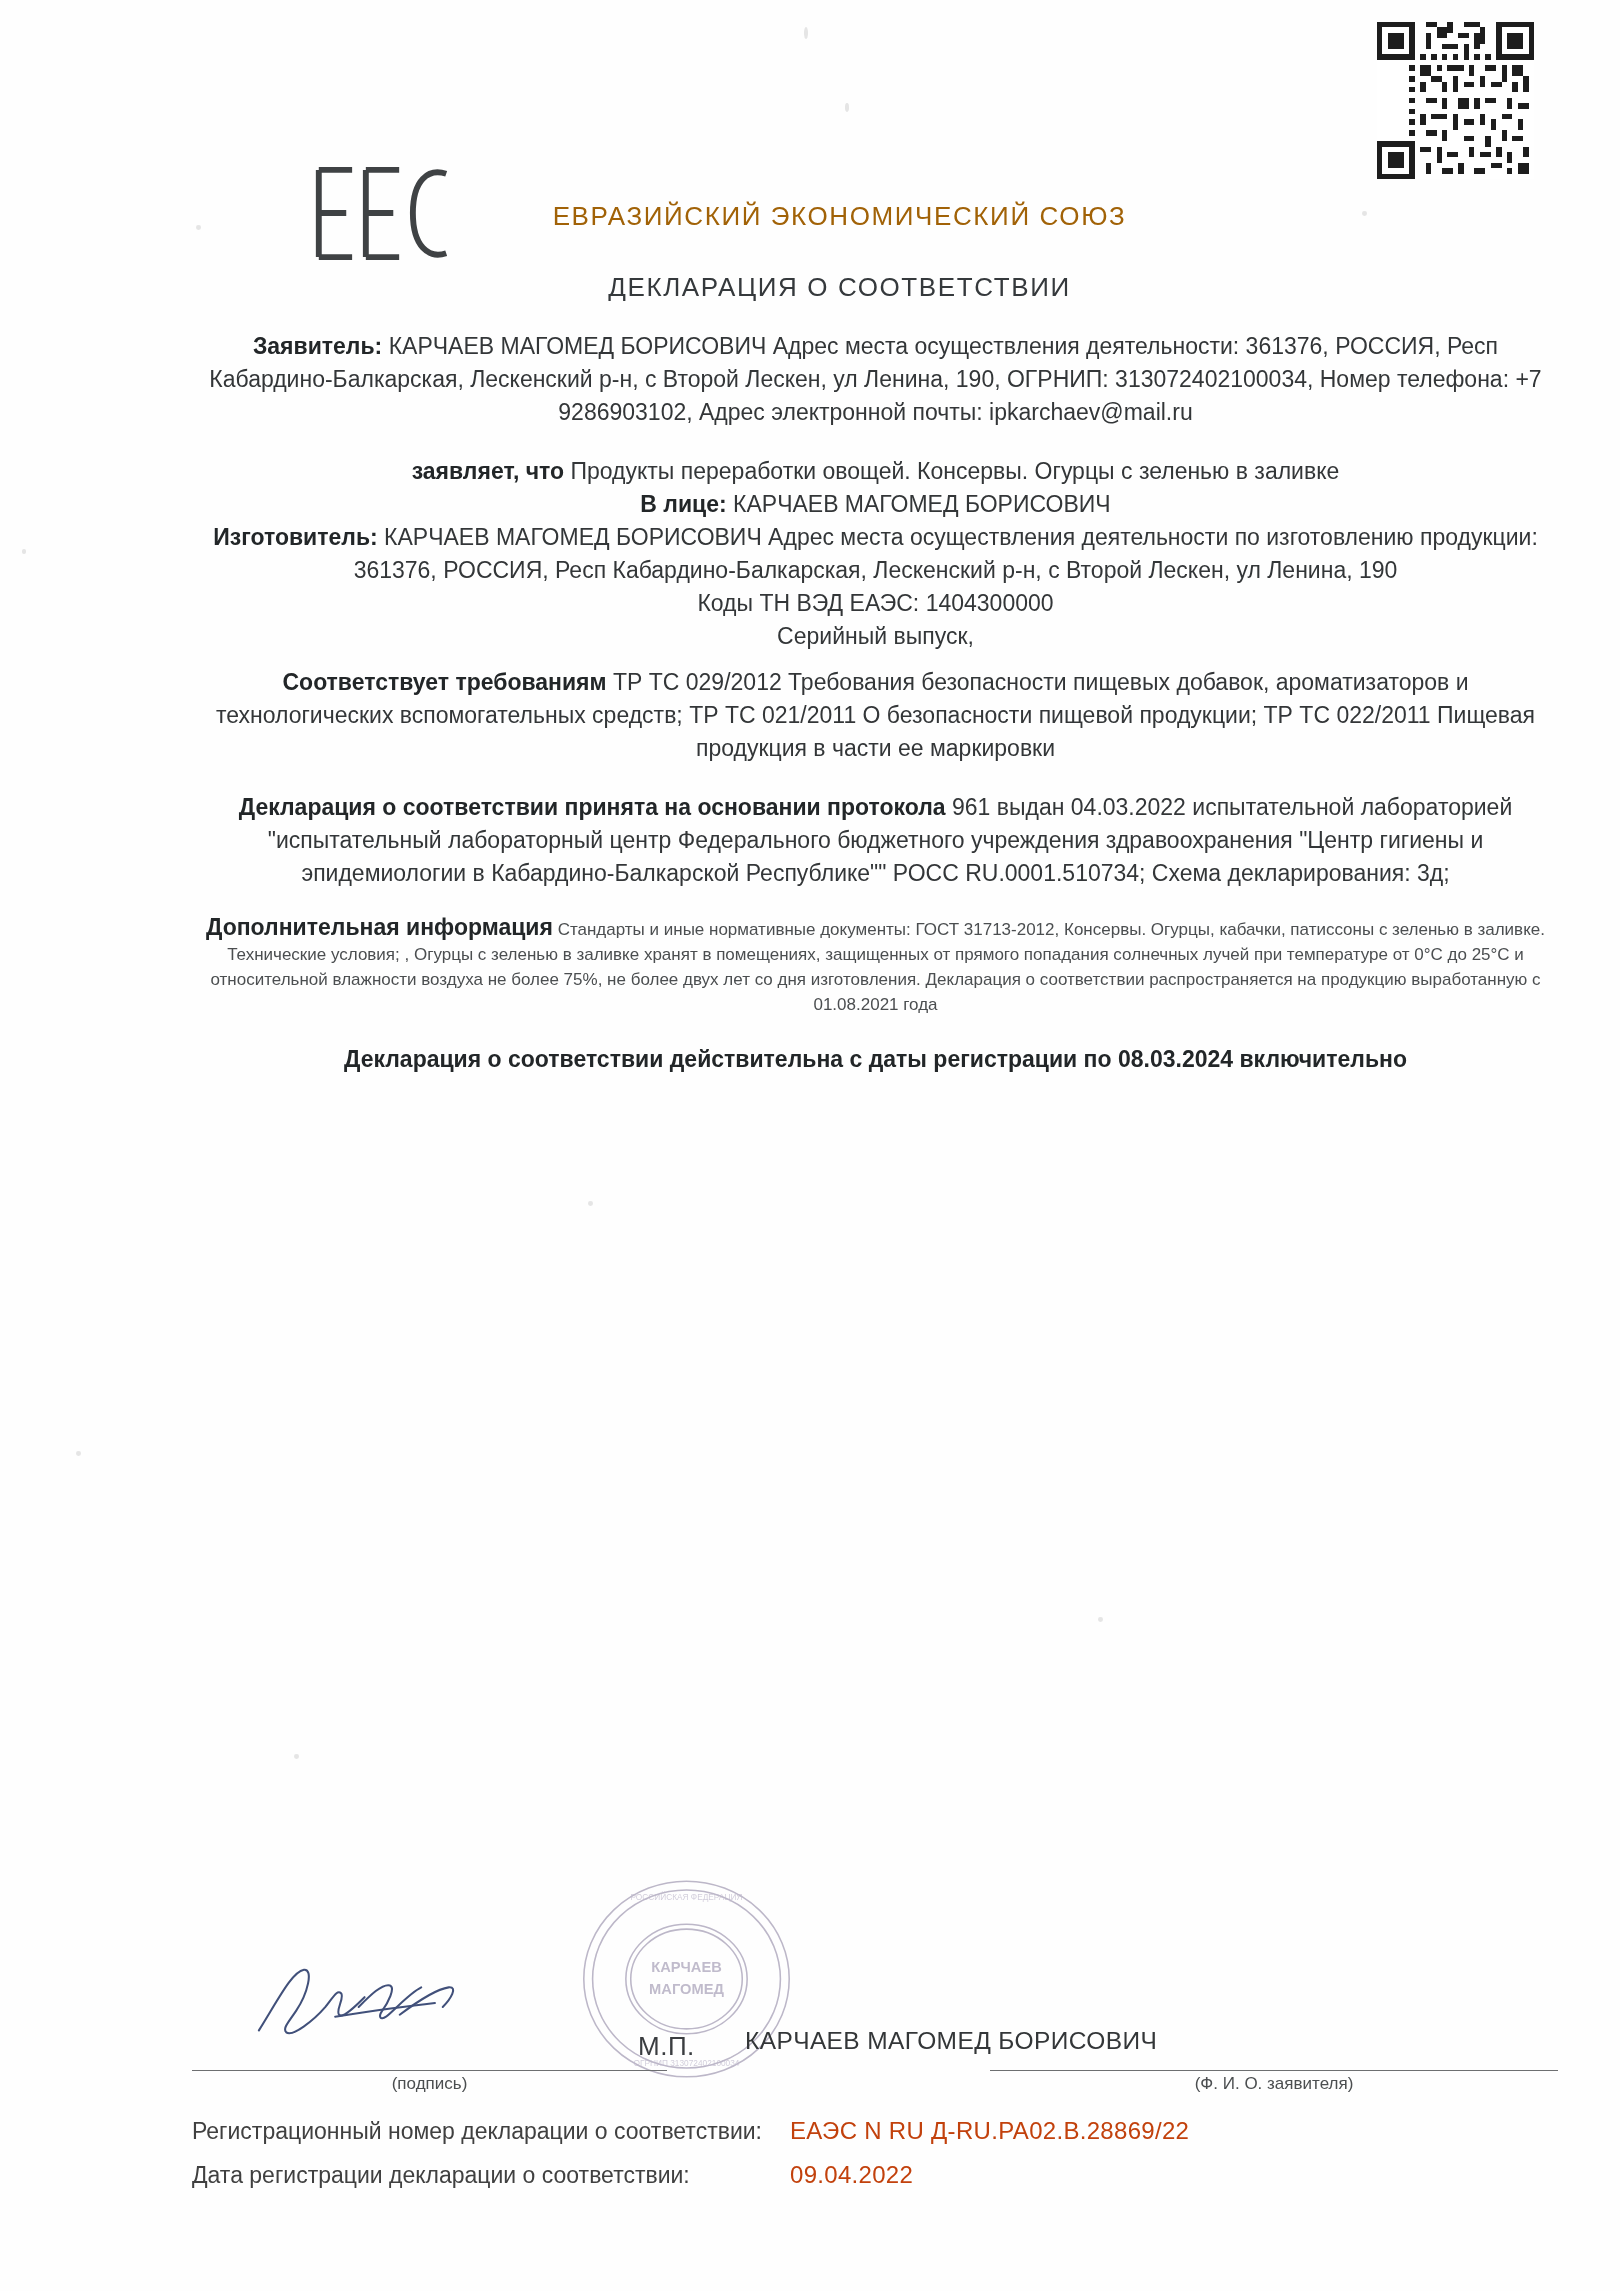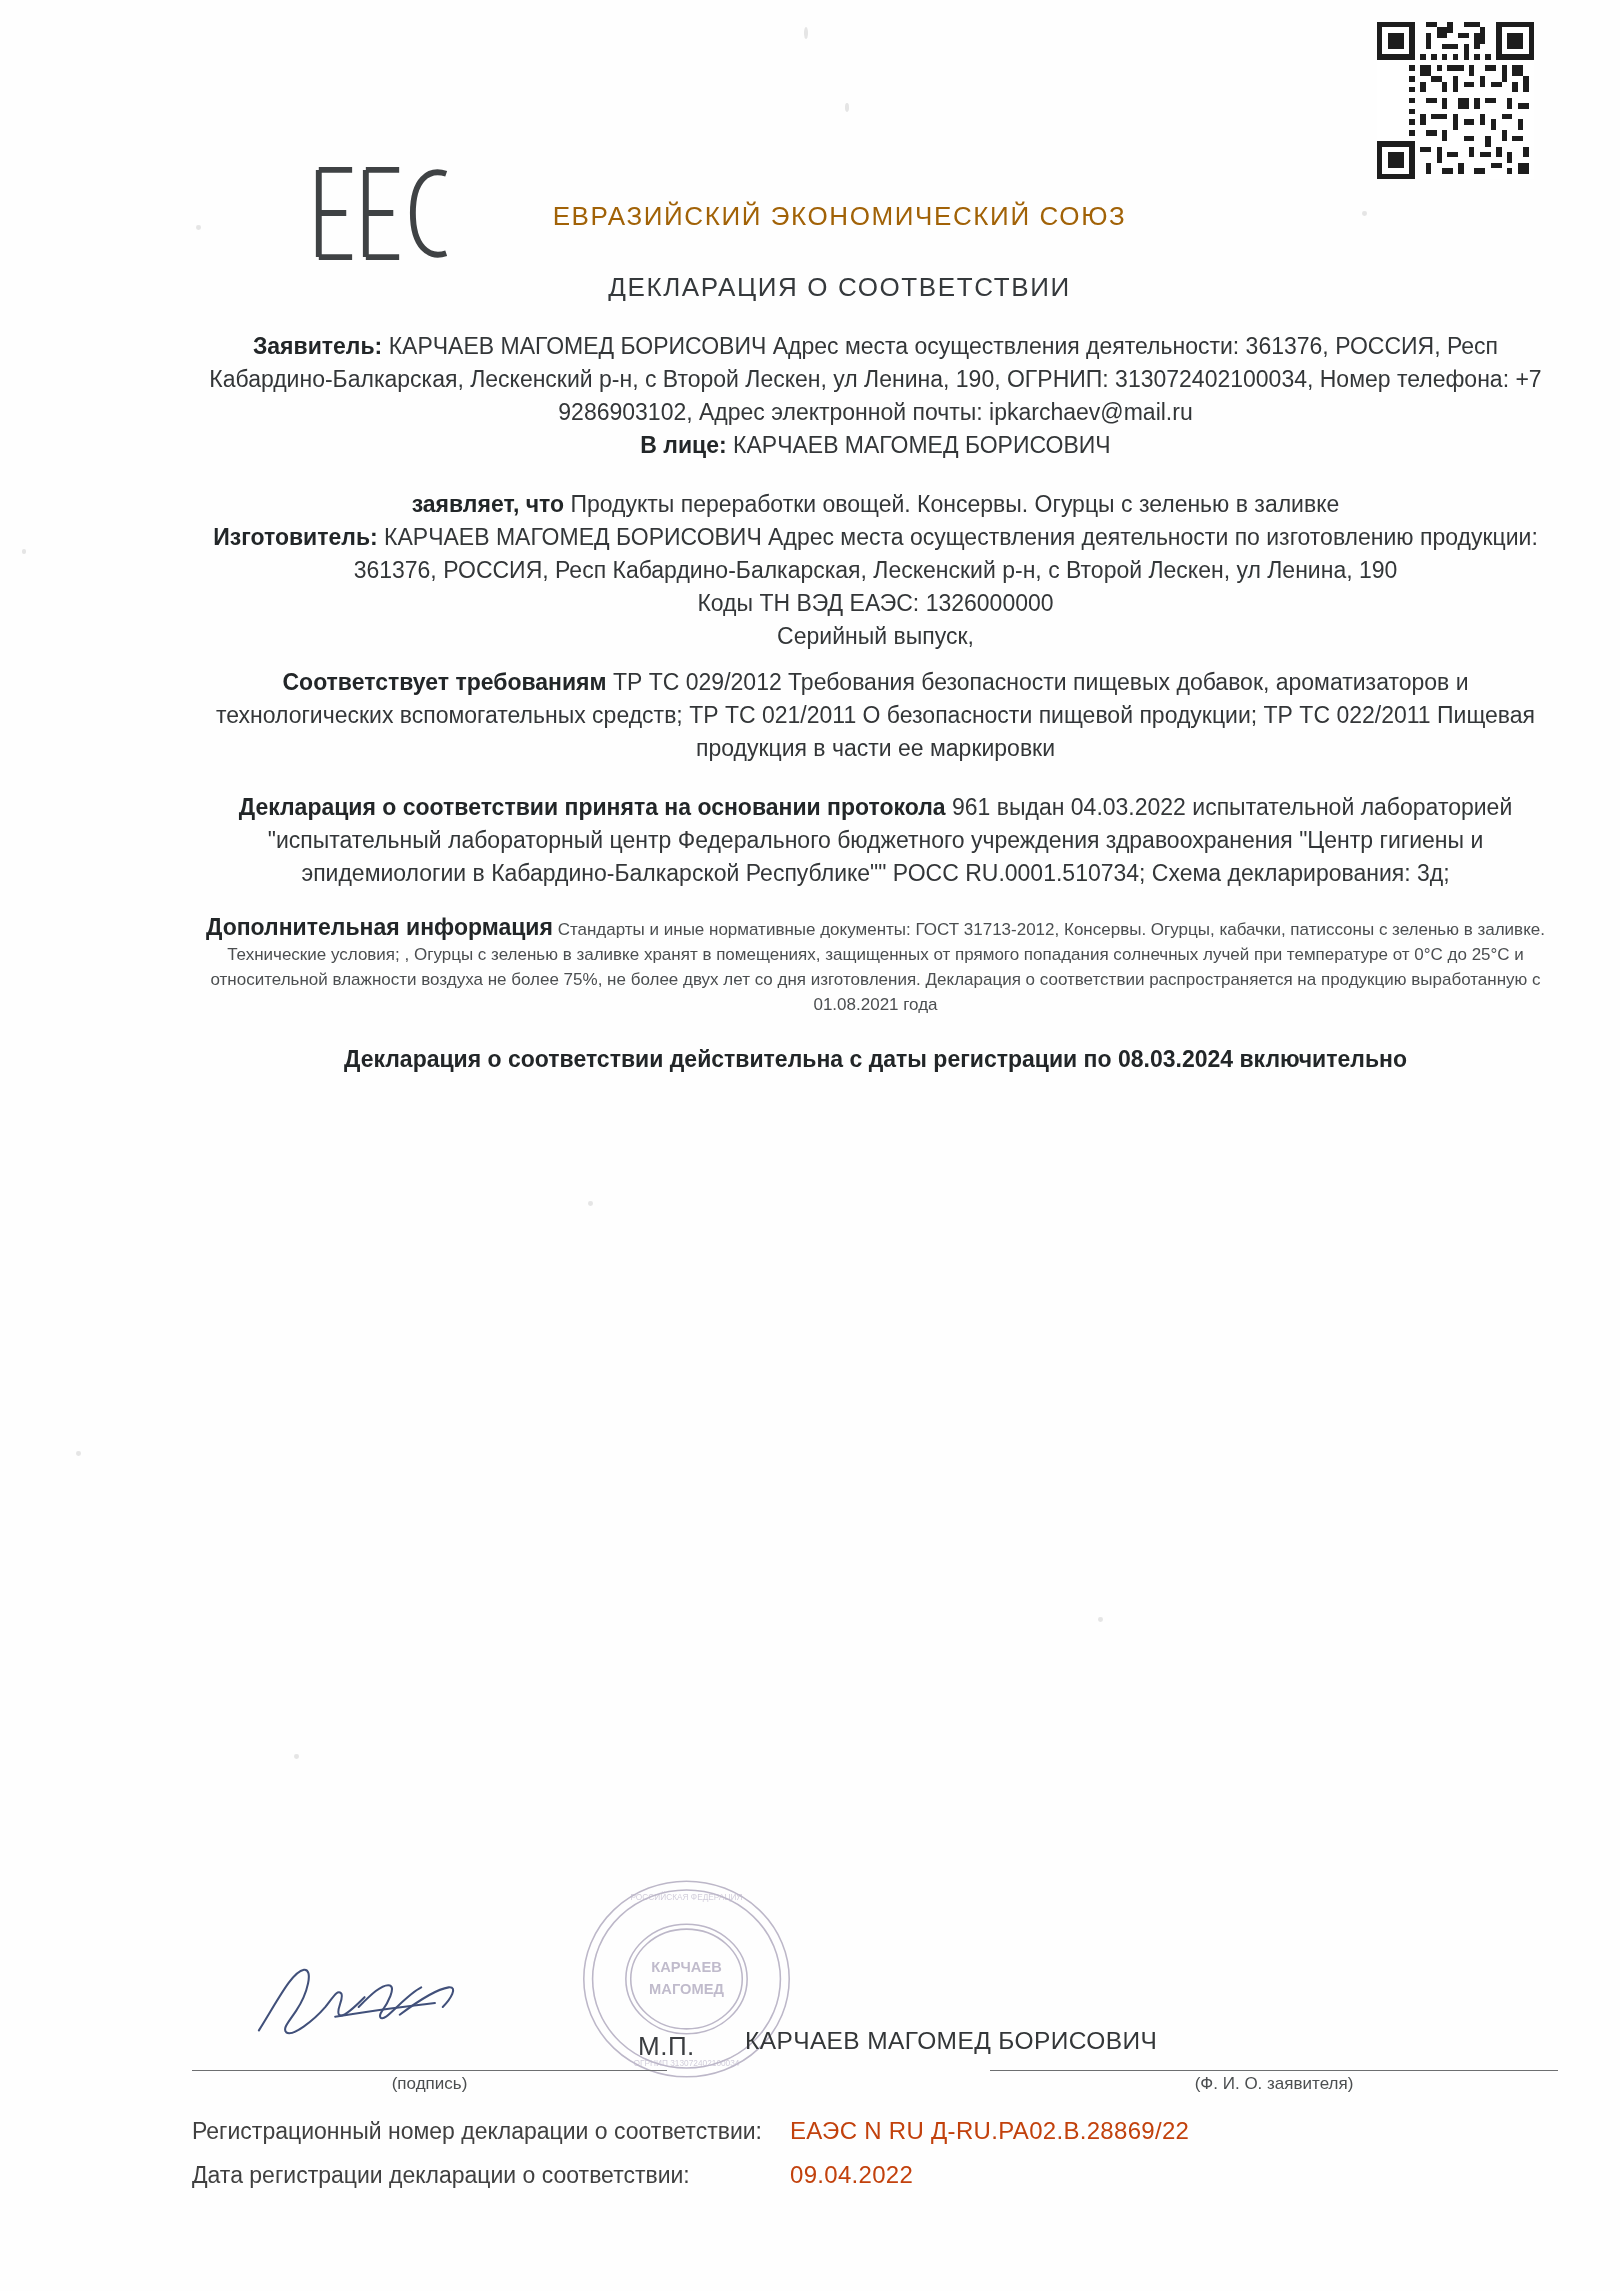--- a/index.html
+++ b/index.html
@@ -322,27 +322,27 @@
 
   <div class="hdr">
     <div class="hdr-line1">ЕВРАЗИЙСКИЙ ЭКОНОМИЧЕСКИЙ СОЮЗ</div>
     <div class="hdr-line2">ДЕКЛАРАЦИЯ О СООТВЕТСТВИИ</div>
   </div>
 
   <div class="body-block">
 
     <p class="para"><span class="b">Заявитель:</span><span> КАРЧАЕВ МАГОМЕД БОРИСОВИЧ Адрес места осуществления деятельности: 361376, РОССИЯ, Респ Кабардино-Балкарская, Лескенский р-н, с Второй Лескен, ул Ленина, 190, ОГРНИП: 313072402100034, Номер телефона: +7 9286903102, Адрес электронной почты: ipkarchaev@mail.ru</span></p>
 
+    <p class="para gap-md"><span class="b">заявляет, что</span><span>  Продукты переработки овощей.  Консервы. Огурцы с зеленью в заливке</span></p>
+
     <p class="para"><span class="b">В лице:</span><span> КАРЧАЕВ МАГОМЕД БОРИСОВИЧ</span></p>
 
-    <p class="para gap-md"><span class="b">заявляет, что</span><span>  Продукты переработки овощей.  Консервы. Огурцы с зеленью в заливке</span></p>
-
     <p class="para"><span class="b">Изготовитель:</span><span> КАРЧАЕВ МАГОМЕД БОРИСОВИЧ Адрес места осуществления деятельности по изготовлению продукции: 361376, РОССИЯ, Респ Кабардино-Балкарская, Лескенский р-н, с Второй Лескен, ул Ленина, 190</span></p>
 
-    <p class="para">Коды ТН ВЭД ЕАЭС: 1326000000</p>
+    <p class="para">Коды ТН ВЭД ЕАЭС: 1404300000</p>
 
     <p class="para">Серийный выпуск,</p>
 
     <p class="para gap-sm"><span class="b">Соответствует требованиям</span><span>  ТР ТС 029/2012 Требования безопасности пищевых добавок, ароматизаторов и технологических вспомогательных средств; ТР ТС 021/2011 О безопасности пищевой продукции; ТР ТС 022/2011 Пищевая продукция в части ее маркировки</span></p>
 
     <p class="para gap-md"><span class="b">Декларация о соответствии принята на основании протокола</span><span> 961 выдан 04.03.2022 испытательной лабораторией "испытательный лабораторный центр  Федерального бюджетного учреждения здравоохранения  "Центр гигиены и эпидемиологии в Кабардино-Балкарской Республике"" РОСС RU.0001.510734; Схема декларирования: 3д;</span></p>
 
     <p class="para small gap-md"><span class="b">Дополнительная информация</span><span> Стандарты и иные нормативные документы: ГОСТ 31713-2012, Консервы. Огурцы, кабачки, патиссоны с зеленью в заливке. Технические условия; , Огурцы с зеленью в заливке хранят в помещениях, защищенных от прямого попадания солнечных лучей при температуре от 0°C до 25°C и относительной влажности воздуха не более 75%, не более двух лет со дня изготовления. Декларация о соответствии распространяется на продукцию выработанную с 01.08.2021 года</span></p>
 
     <p class="para b gap-md">Декларация о соответствии действительна с даты регистрации по 08.03.2024 включительно</p>

